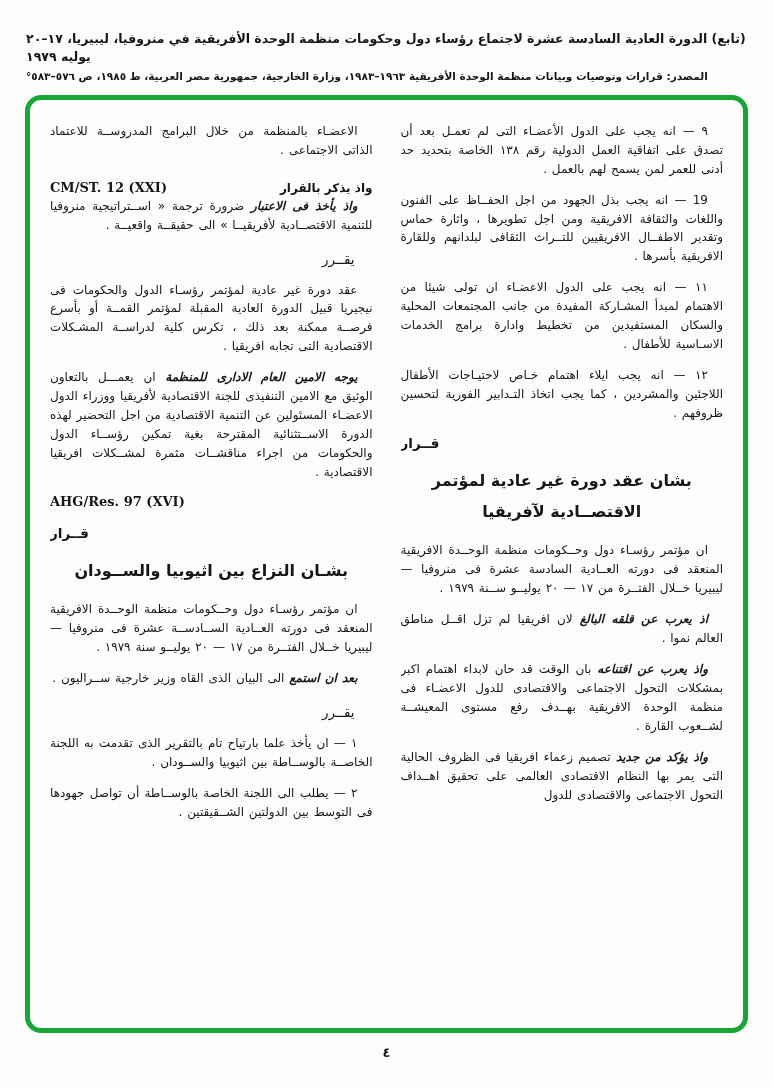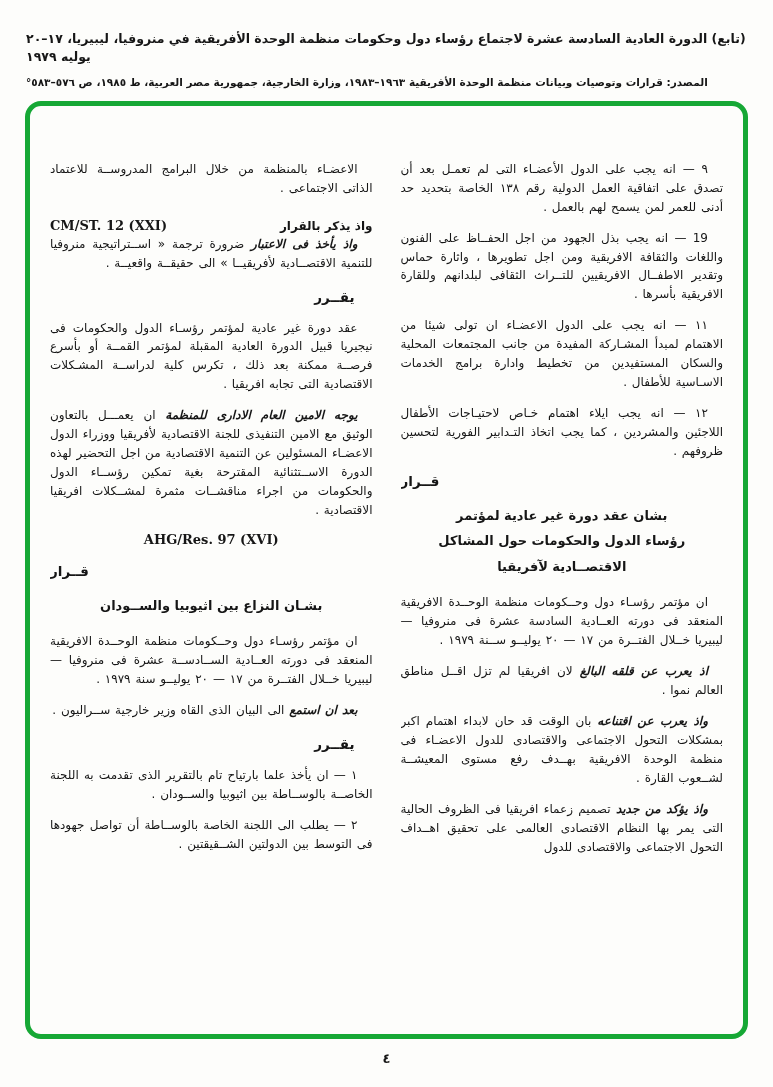--- a/index.html
+++ b/index.html
@@ -8,65 +8,65 @@
   body {
     width:773px; height:1087px;
     background:#fdfdfb;
     color:var(--ink);
     font-family:"DejaVu Sans", sans-serif;
     overflow:hidden;
   }
   
   .page-header { direction:rtl; text-align:left; padding:30px 26px 0 26px; }
   .hdr-1 { font-size:12.5px; font-weight:bold; line-height:1.4; letter-spacing:0; }
-  .hdr-2 { font-size:10.5px; font-weight:bold; line-height:1.4; margin-top:10px; padding-right:8px; }
+  .hdr-2 { font-size:10.5px; font-weight:bold; line-height:1.4; margin-top:4px; padding-right:8px; }
   
   .frame {
     margin:11px 25px 0 25px;
     height:938px;
     border:5px solid var(--green);
     border-radius:16px;
     padding:22px 20px 10px 20px;
     background:#fdfdfb;
     overflow:hidden;
   }
   .cols { direction:rtl; display:flex; gap:28px; height:100%; }
-  .col { flex:1; overflow:hidden;margin-top:32px; }
+  .col { flex:1; overflow:hidden; }
   
   .para {
     margin:0 0 12px 0;
     font-size:12px; line-height:1.58;
     text-align:justify; text-align-last:right;
     text-indent:15px;
     word-spacing:1px;
   }
   .para b { font-weight:bold;font-style:italic; }
   .latin-code {
-    direction:ltr; text-align:center;
+    direction:ltr; text-align:left;
     font-family:"DejaVu Serif", serif;
     font-weight:bold; font-size:13px;
     margin:22px 0 16px 0;
   }
   .recall-line {
     display:flex; justify-content:space-between; align-items:baseline;
     margin:20px 0 2px 0;
     font-size:12px; font-weight:bold;
   }
   .recall-line .latin-code { margin:0; direction:ltr; }
   .res-heading {
     text-align:left; font-weight:bold; font-size:13.5px;
     margin:6px 0 14px 0; letter-spacing:1px;
   }
   .res-subtitle {
-    text-align:center; font-weight:bold; font-size:13px;
+    text-align:center; font-weight:bold; font-size:16px;
     line-height:1.95; margin:0 0 14px 0;
   }
   .decide-heading {
     text-align:right; padding-left:0; padding-right:18px;
-    font-weight:bold; font-size:13.5px;
+    font-weight:normal; font-size:13.5px;
     margin:16px 0 14px 0; letter-spacing:1px;
   }
   .gap-top { margin-top:10px; }
   
   .page-number {
     text-align:center; font-weight:bold; font-size:13px; margin-top:12px;
   }
 </style>
 </head>
 <body>
@@ -82,21 +82,20 @@
     <section class="col">
       <p class="para">٩ — انه يجب على الدول الأعضـاء التى لم تعمـل بعد أن تصدق على اتفاقية العمل الدولية رقم ١٣٨ الخاصة بتحديد حد أدنى للعمر لمن يسمح لهم بالعمل .</p>
       <p class="para">19 — انه يجب بذل الجهود من اجل الحفــاظ على الفنون واللغات والثقافة الافريقية ومن اجل تطويرها ، واثارة حماس وتقدير الاطفــال الافريقيين للتــراث الثقافى لبلدانهم وللقارة الافريقية بأسرها .</p>
       <p class="para">١١ — انه يجب على الدول الاعضـاء ان تولى شيئا من الاهتمام لمبدأ المشـاركة المفيدة من جانب المجتمعات المحلية والسكان المستفيدين من تخطيط وادارة برامج الخدمات الاسـاسية للأطفال .</p>
       <p class="para">١٢ — انه يجب ايلاء اهتمام خـاص لاحتيـاجات الأطفال اللاجئين والمشردين ، كما يجب اتخاذ التـدابير الفورية لتحسين ظروفهم .</p>
 
 
       <h3 class="res-heading">قــرار</h3>
       <div class="res-subtitle">
         <div>بشان عقد دورة غير عادية لمؤتمر</div>
-        <div>رؤساء الدول والحكومات حول المشاكل</div>
         <div>الاقتصــادية لآفريقيا</div>
       </div>
 
       <p class="para">ان مؤتمر رؤسـاء دول وحــكومات منظمة الوحــدة الافريقية المنعقد فى دورته العــادية السادسة عشرة فى منروفيا — ليبيريا خــلال الفتــرة من ١٧ — ٢٠ يوليــو ســنة ١٩٧٩ .</p>
       <p class="para"><b>اذ يعرب عن قلقه البالغ</b><span> لان افريقيا لم تزل اقــل مناطق العالم نموا .</span></p>
       <p class="para"><b>واذ يعرب عن اقتناعه</b><span> بان الوقت قد حان لابداء اهتمام اكبر بمشكلات التحول الاجتماعى والاقتصادى للدول الاعضـاء فى منظمة الوحدة الافريقية بهــدف رفع مستوى المعيشــة لشــعوب القارة .</span></p>
       <p class="para"><b>واذ يؤكد من جديد</b><span> تصميم زعماء افريقيا فى الظروف الحالية التى يمر بها النظام الاقتصادى العالمى على تحقيق اهــداف التحول الاجتماعى والاقتصادى للدول</span></p>
     </section>
 
     <section class="col">

